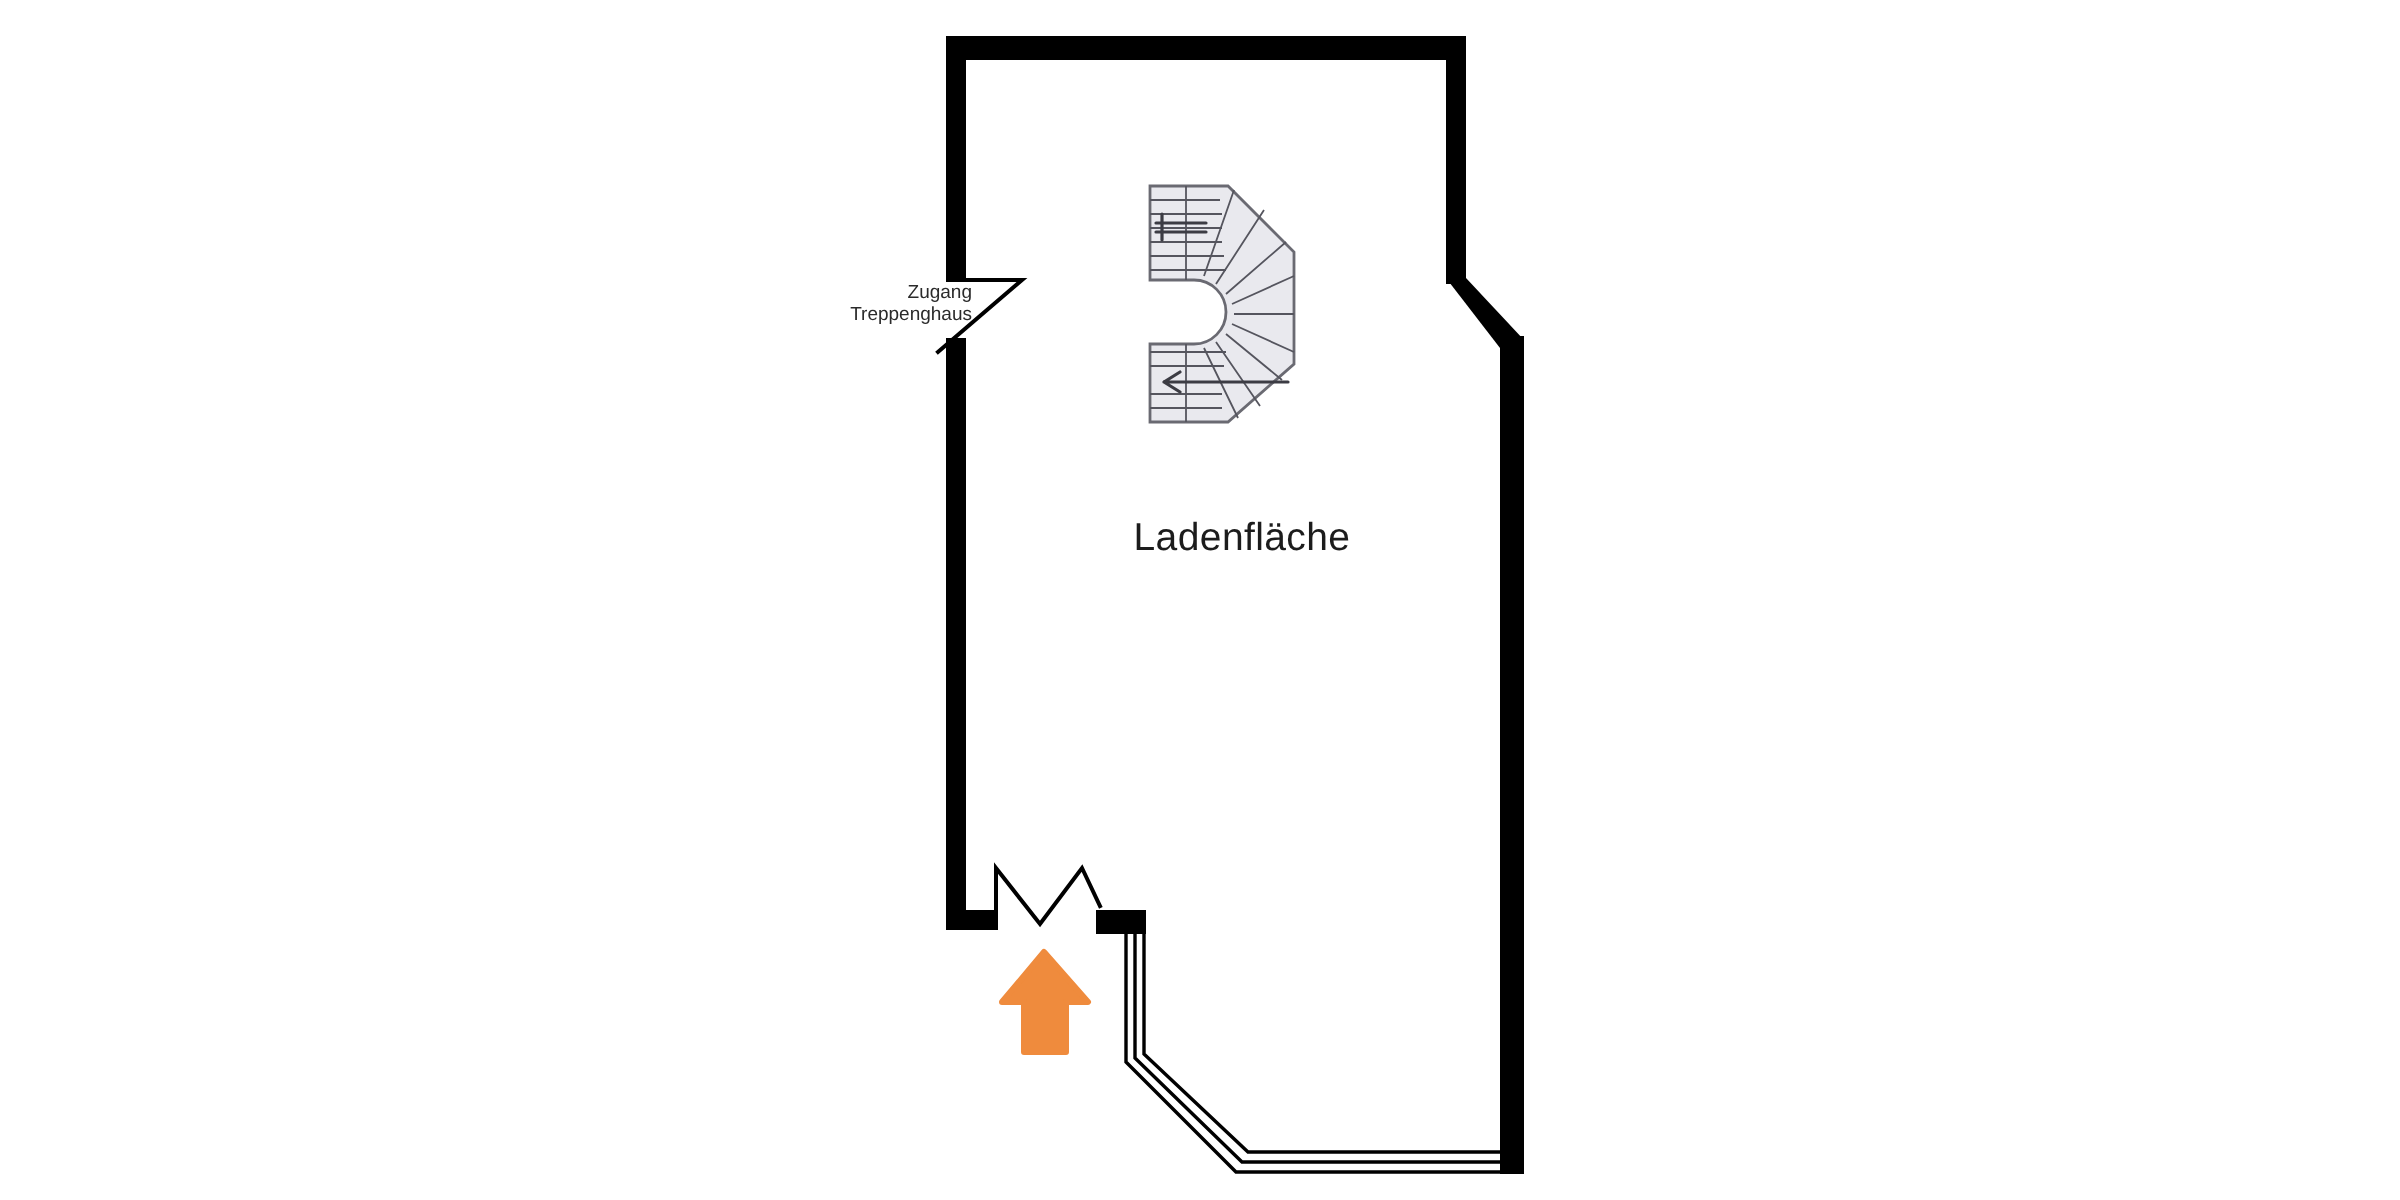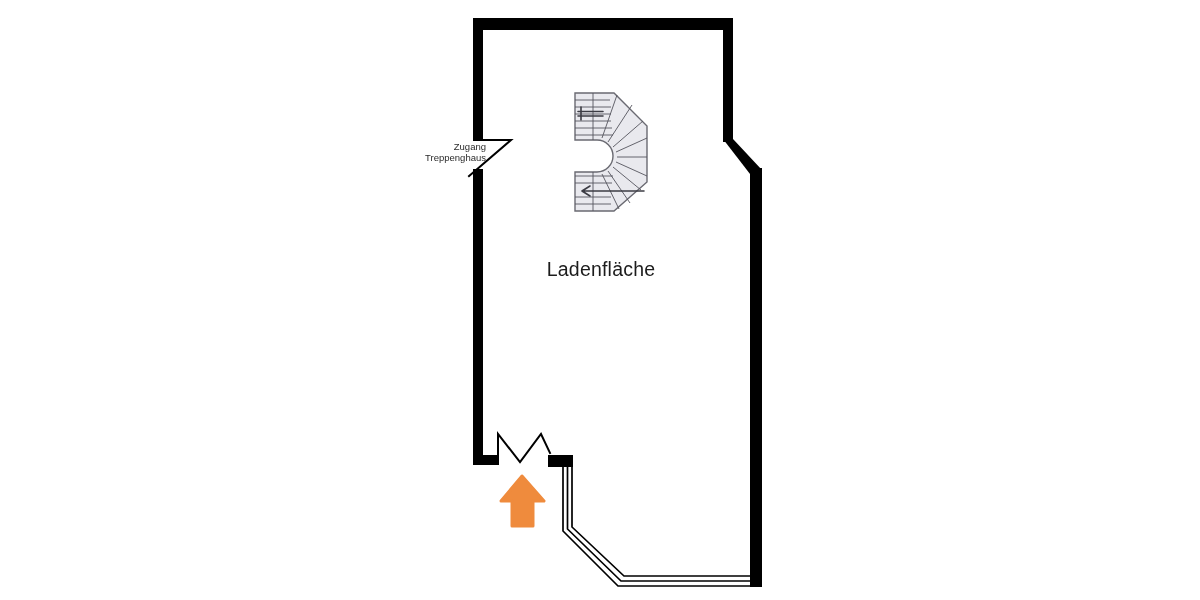--- a/index.html
+++ b/index.html
@@ -9,21 +9,21 @@
   .wall{stroke:none;}
   .thin-line{fill:none;stroke:#000000;stroke-width:2;stroke-linecap:square;stroke-linejoin:miter;}
   .glaze{fill:none;stroke:#000000;stroke-width:1.7;stroke-linejoin:miter;}
   .stair-outline{stroke:#6a6a72;stroke-width:1.4;}
   .stair-tread{fill:none;stroke:#55555e;stroke-width:0.9;}
   .stair-mark{fill:none;stroke:#3c3c44;stroke-width:1.6;stroke-linecap:round;}
   .arrow-shape{stroke:#ef8b3d;stroke-width:3;stroke-linejoin:round;}
   .label{position:absolute;color:#2b2b2b;}
   #access-label{left:396px;top:141px;width:90px;text-align:right;
                 font-size:9.5px;line-height:11px;}
-  #room-label{left:521px;top:258px;width:160px;text-align:center;
+  #room-label{left:541px;top:258px;width:160px;text-align:center;
               font-size:19.5px;letter-spacing:0.2px;color:#1c1c1c;}
 </style>
 </head>
 <body>
 
 <div id="stage">
 
   <svg id="plan-svg" width="1200" height="600" viewBox="0 0 1200 600">
 
     <g fill="#000000">

